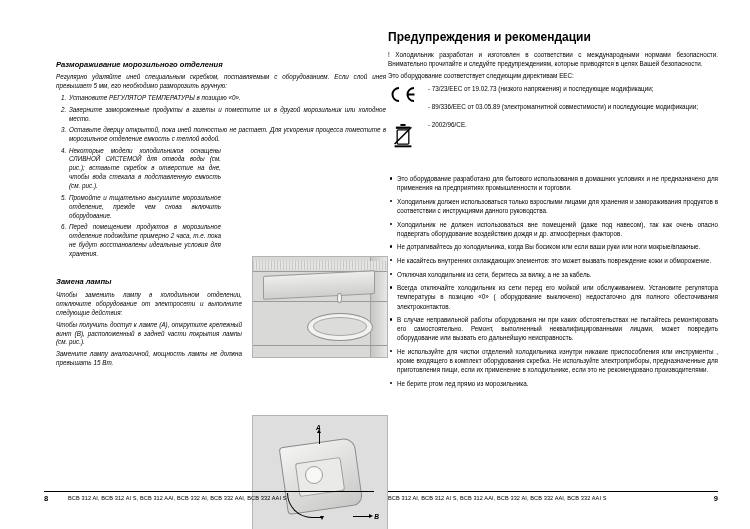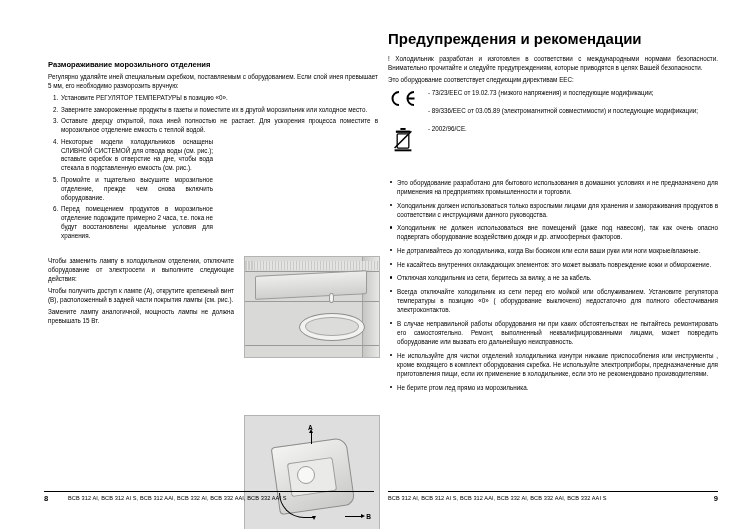--- a/index.html
+++ b/index.html
@@ -39,32 +39,32 @@
     background: transparent;
   }
 
   h2.sec-title {
     font-size: 7.6px;
     font-weight: bold;
     margin: 0 0 4px 0;
     line-height: 1.25;
   }
   h1.page-title {
-    font-size: 15px;
+    font-size: 12px;
     font-weight: bold;
     margin: 0 0 7px 0;
     line-height: 1.2;
   }
   p.body, li.body, .body {
     font-size: 6.3px;
     line-height: 1.42;
     margin: 0 0 3px 0;
     text-align: justify;
   }
-  .content-left { position: absolute; top: 60px; left: 4px; width: 330px; }
+  .content-left { position: absolute; top: 60px; left: 12px; width: 330px; font-style: italic; }
   .content-right { position: absolute; top: 30px; left: 0; width: 330px; }
 
   ol.numlist {
     margin: 3px 0 0 0;
     padding: 0 0 0 12px;
     font-size: 6.3px;
     line-height: 1.42;
   }
   ol.numlist > li {
     margin-bottom: 2.5px;
@@ -332,20 +332,21 @@
         <li class="body">Установите РЕГУЛЯТОР ТЕМПЕРАТУРЫ в позицию «0».</li>
         <li class="body">Заверните замороженные продукты в газеты и поместите их в другой морозильник или холодное место.</li>
         <li class="body">Оставьте дверцу открытой, пока иней полностью не растает. Для ускорения процесса поместите в морозильное отделение емкость с теплой водой.</li>
         <li class="body" style="width:152px;">Некоторые модели холодильников оснащены СЛИВНОЙ СИСТЕМОЙ для отвода воды (см. рис.); вставьте скребок в отверстие на дне, чтобы вода стекала в подставленную емкость (см. рис.).</li>
         <li class="body" style="width:152px;">Промойте и тщательно высушите морозильное отделение, прежде чем снова включить оборудование.</li>
         <li class="body" style="width:152px;">Перед помещением продуктов в морозильное отделение подождите примерно 2 часа, т.е. пока не будут восстановлены идеальные условия для хранения.</li>
       </ol>
 
       <div style="height:14px;"></div>
 
+      <h2 class="sec-title" style="margin-top:2px;">Замена лампы</h2>
       <p class="body" style="width:186px;">Чтобы заменить лампу в холодильном отделении, отключите оборудование от электросети и выполните следующие действия:</p>
       <p class="body" style="width:186px;">Чтобы получить доступ к лампе (А), открутите крепежный винт (В), расположенный в задней части покрытия лампы (см. рис.).</p>
       <p class="body" style="width:186px;">Замените лампу аналогичной, мощность лампы не должна превышать 15 Вт.</p>
 
       <div class="fig1">
         <div class="wall"></div>
         <div class="hatchband" style="top:4px;height:9px;"></div>
         <div class="shelf" style="top:14px;"></div>
         <div class="tray"></div>
         <div class="shelf" style="top:44px;"></div>

